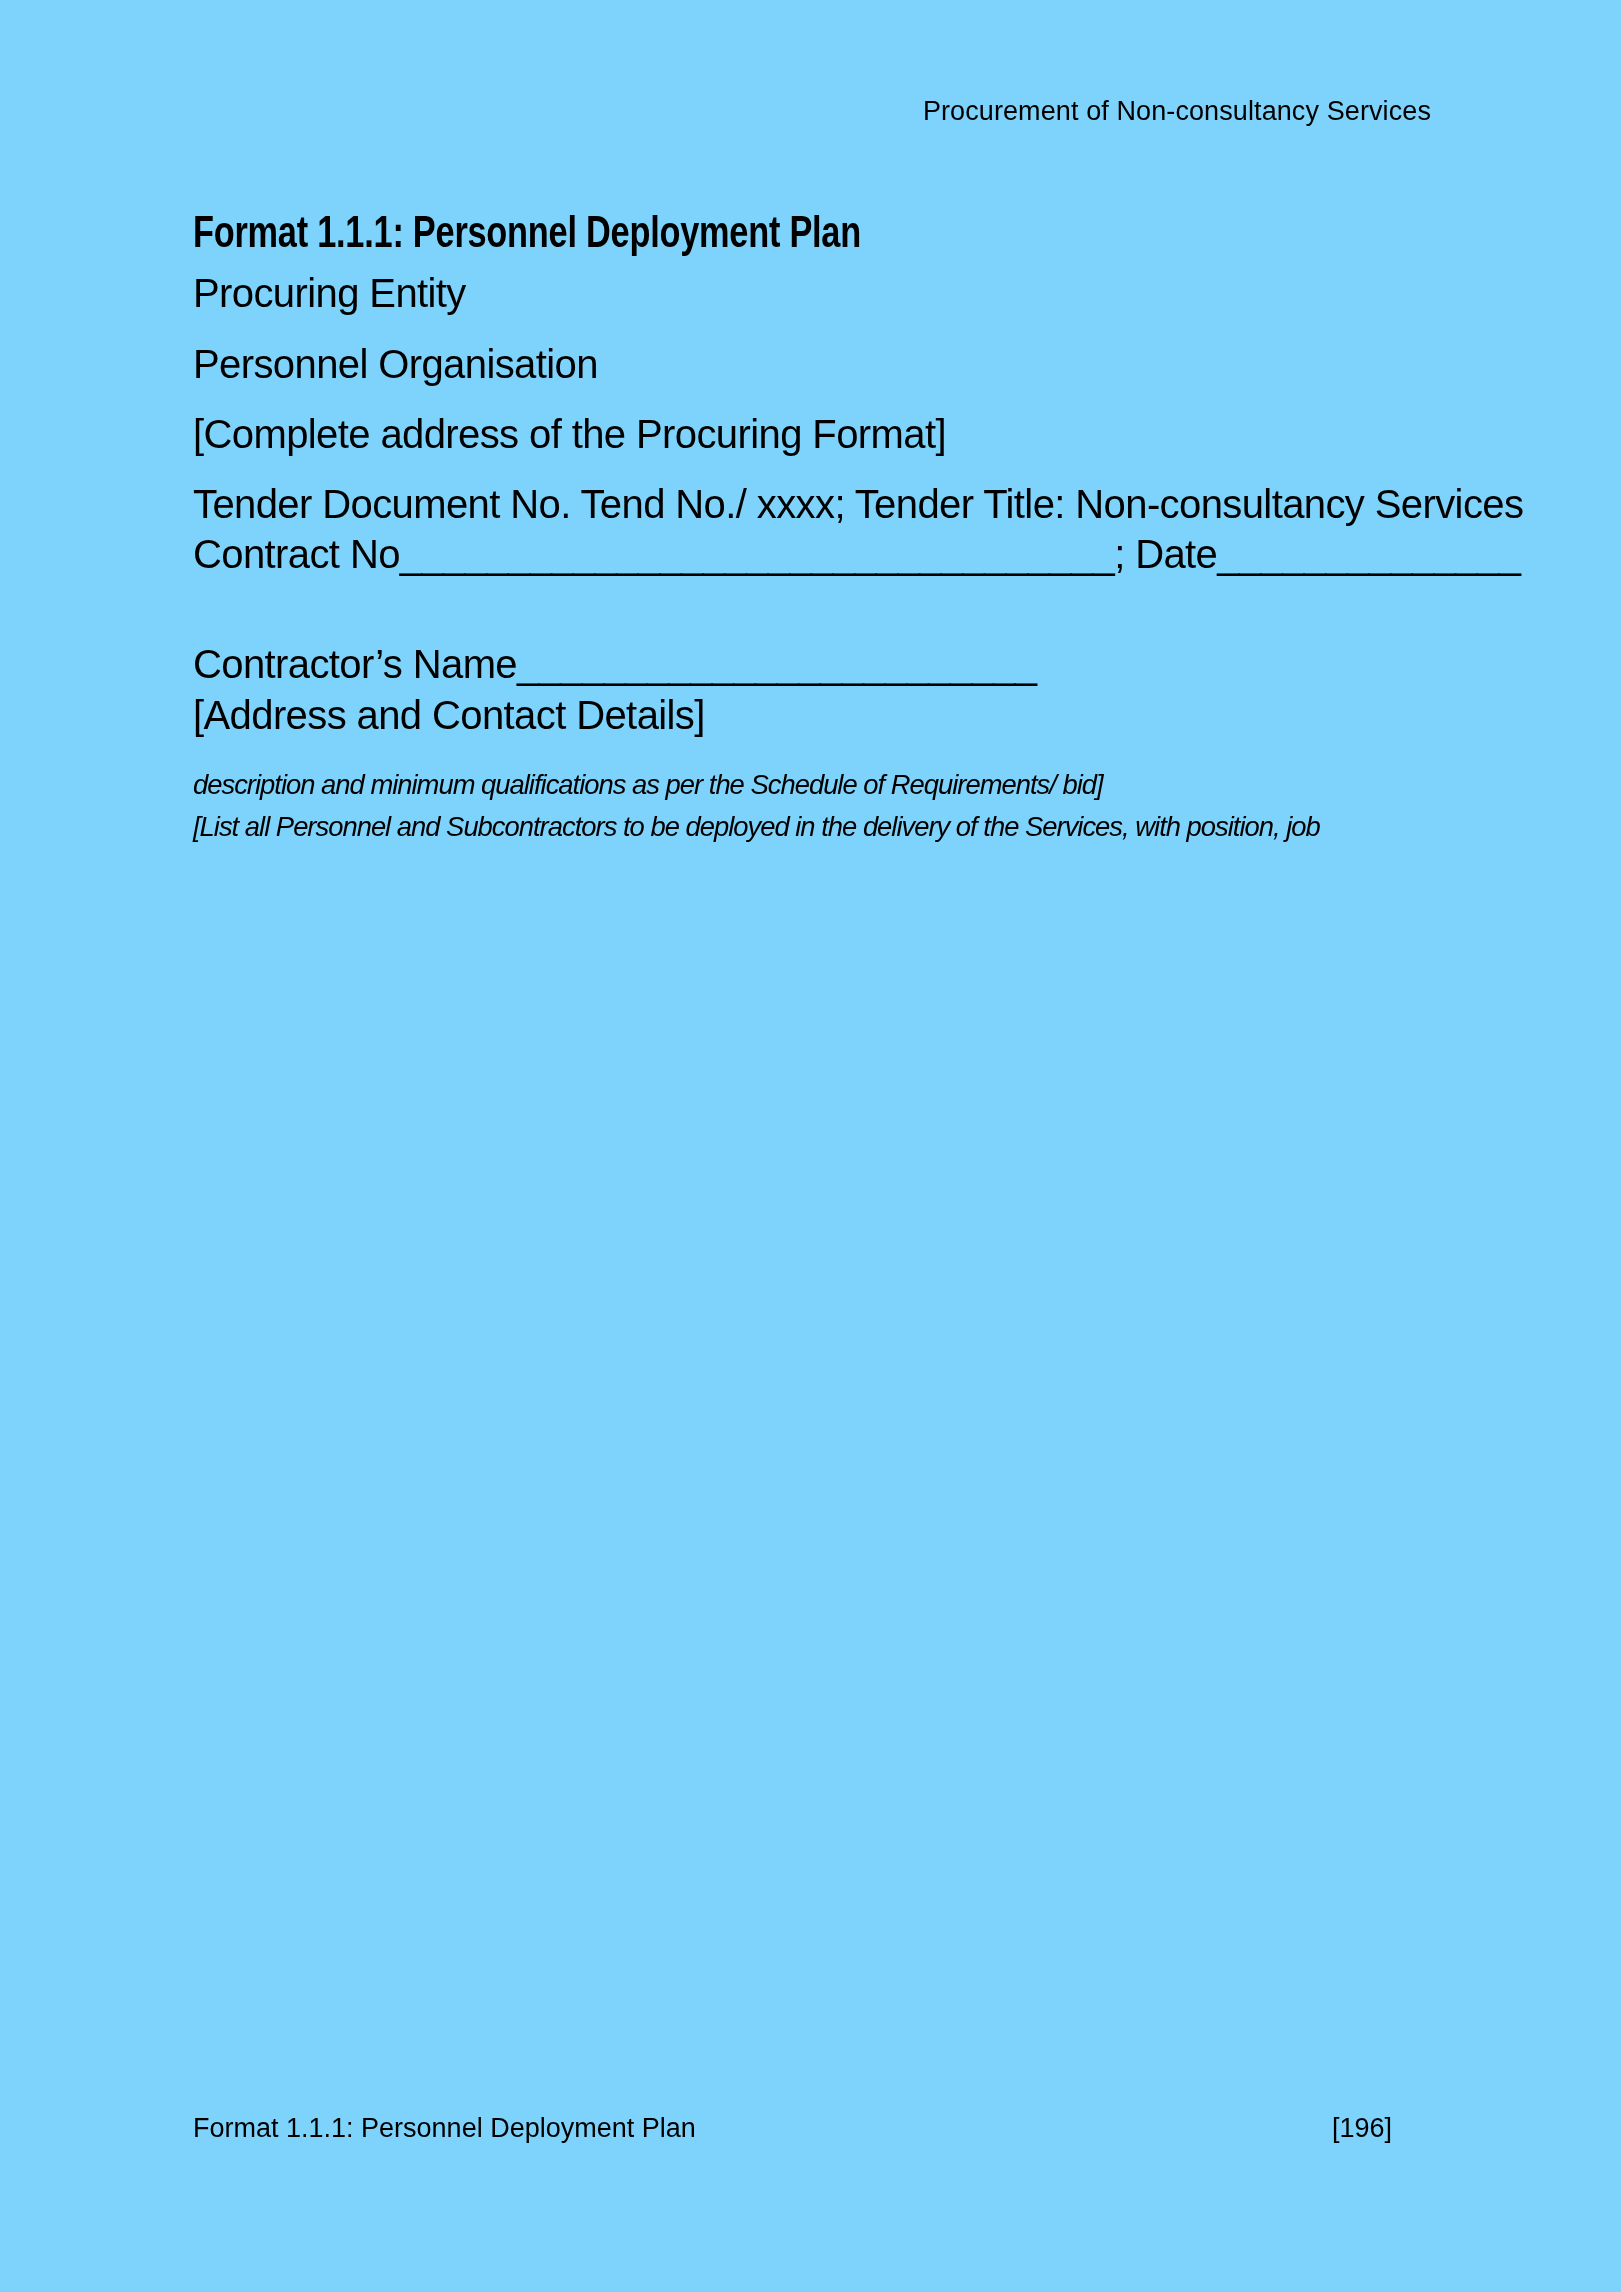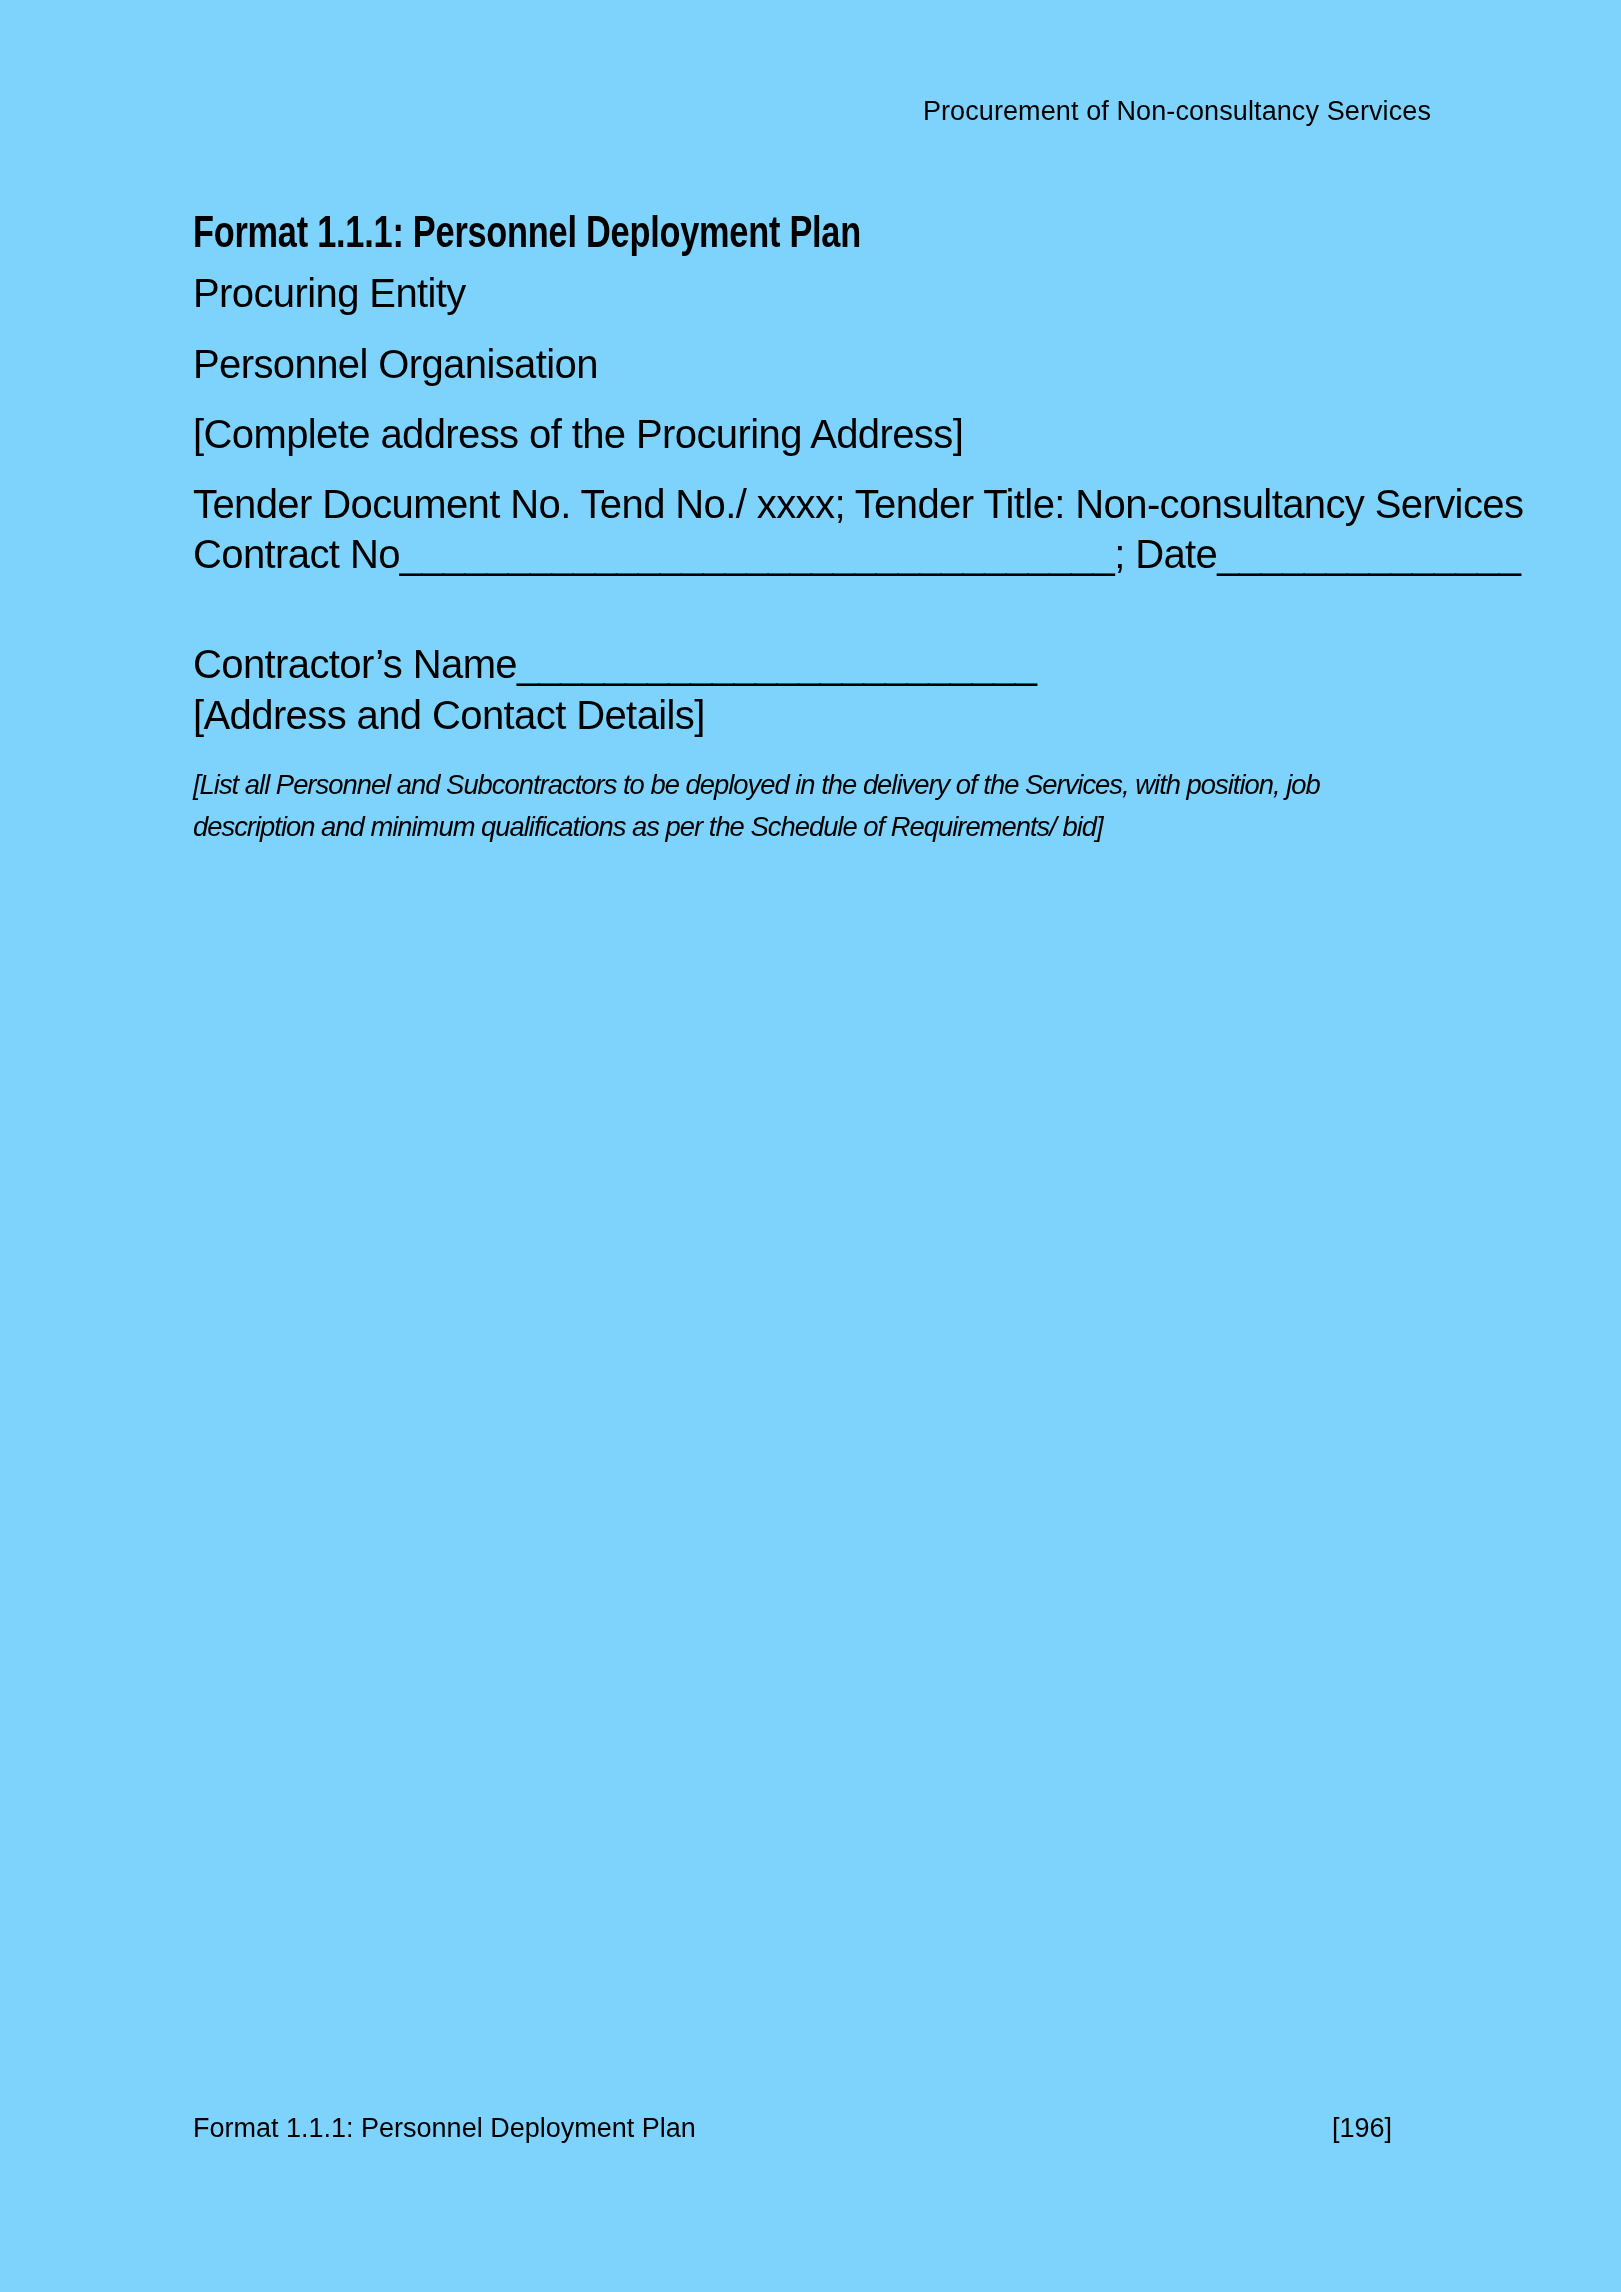--- a/index.html
+++ b/index.html
@@ -91,33 +91,33 @@
   <div class="running-header">
     <span>Procurement of Non-consultancy Services</span>
   </div>
 
   <h1 class="doc-title">Format 1.1.1: Personnel Deployment Plan</h1>
 
   <p class="body-line l-procuring-entity">Procuring Entity</p>
 
   <p class="body-line l-procuring-organisation">Personnel Organisation</p>
 
-  <p class="body-line l-complete-address">[Complete address of the Procuring Address]</p>
+  <p class="body-line l-complete-address">[Complete address of the Procuring Format]</p>
 
   <p class="body-line l-tender">Tender Document No. Tend No./ xxxx; Tender Title: Non-consultancy Services</p>
 
   <p class="body-line l-contract">Contract No_________________________________; Date______________</p>
 
   <p class="body-line l-contractor">Contractor’s Name________________________</p>
 
   <p class="body-line l-address-contact">[Address and Contact Details]</p>
 
   <p class="deployment-note">
+    <span class="note-line">description and minimum qualifications as per the Schedule of Requirements/ bid]</span>
     <span class="note-line">[List all Personnel and Subcontractors to be deployed in the delivery of the Services, with position, job</span>
-    <span class="note-line">description and minimum qualifications as per the Schedule of Requirements/ bid]</span>
   </p>
 
   <div class="running-footer">
     <span>Format 1.1.1: Personnel Deployment Plan</span>
     <span>[196]</span>
   </div>
 
 </div>
 
 

